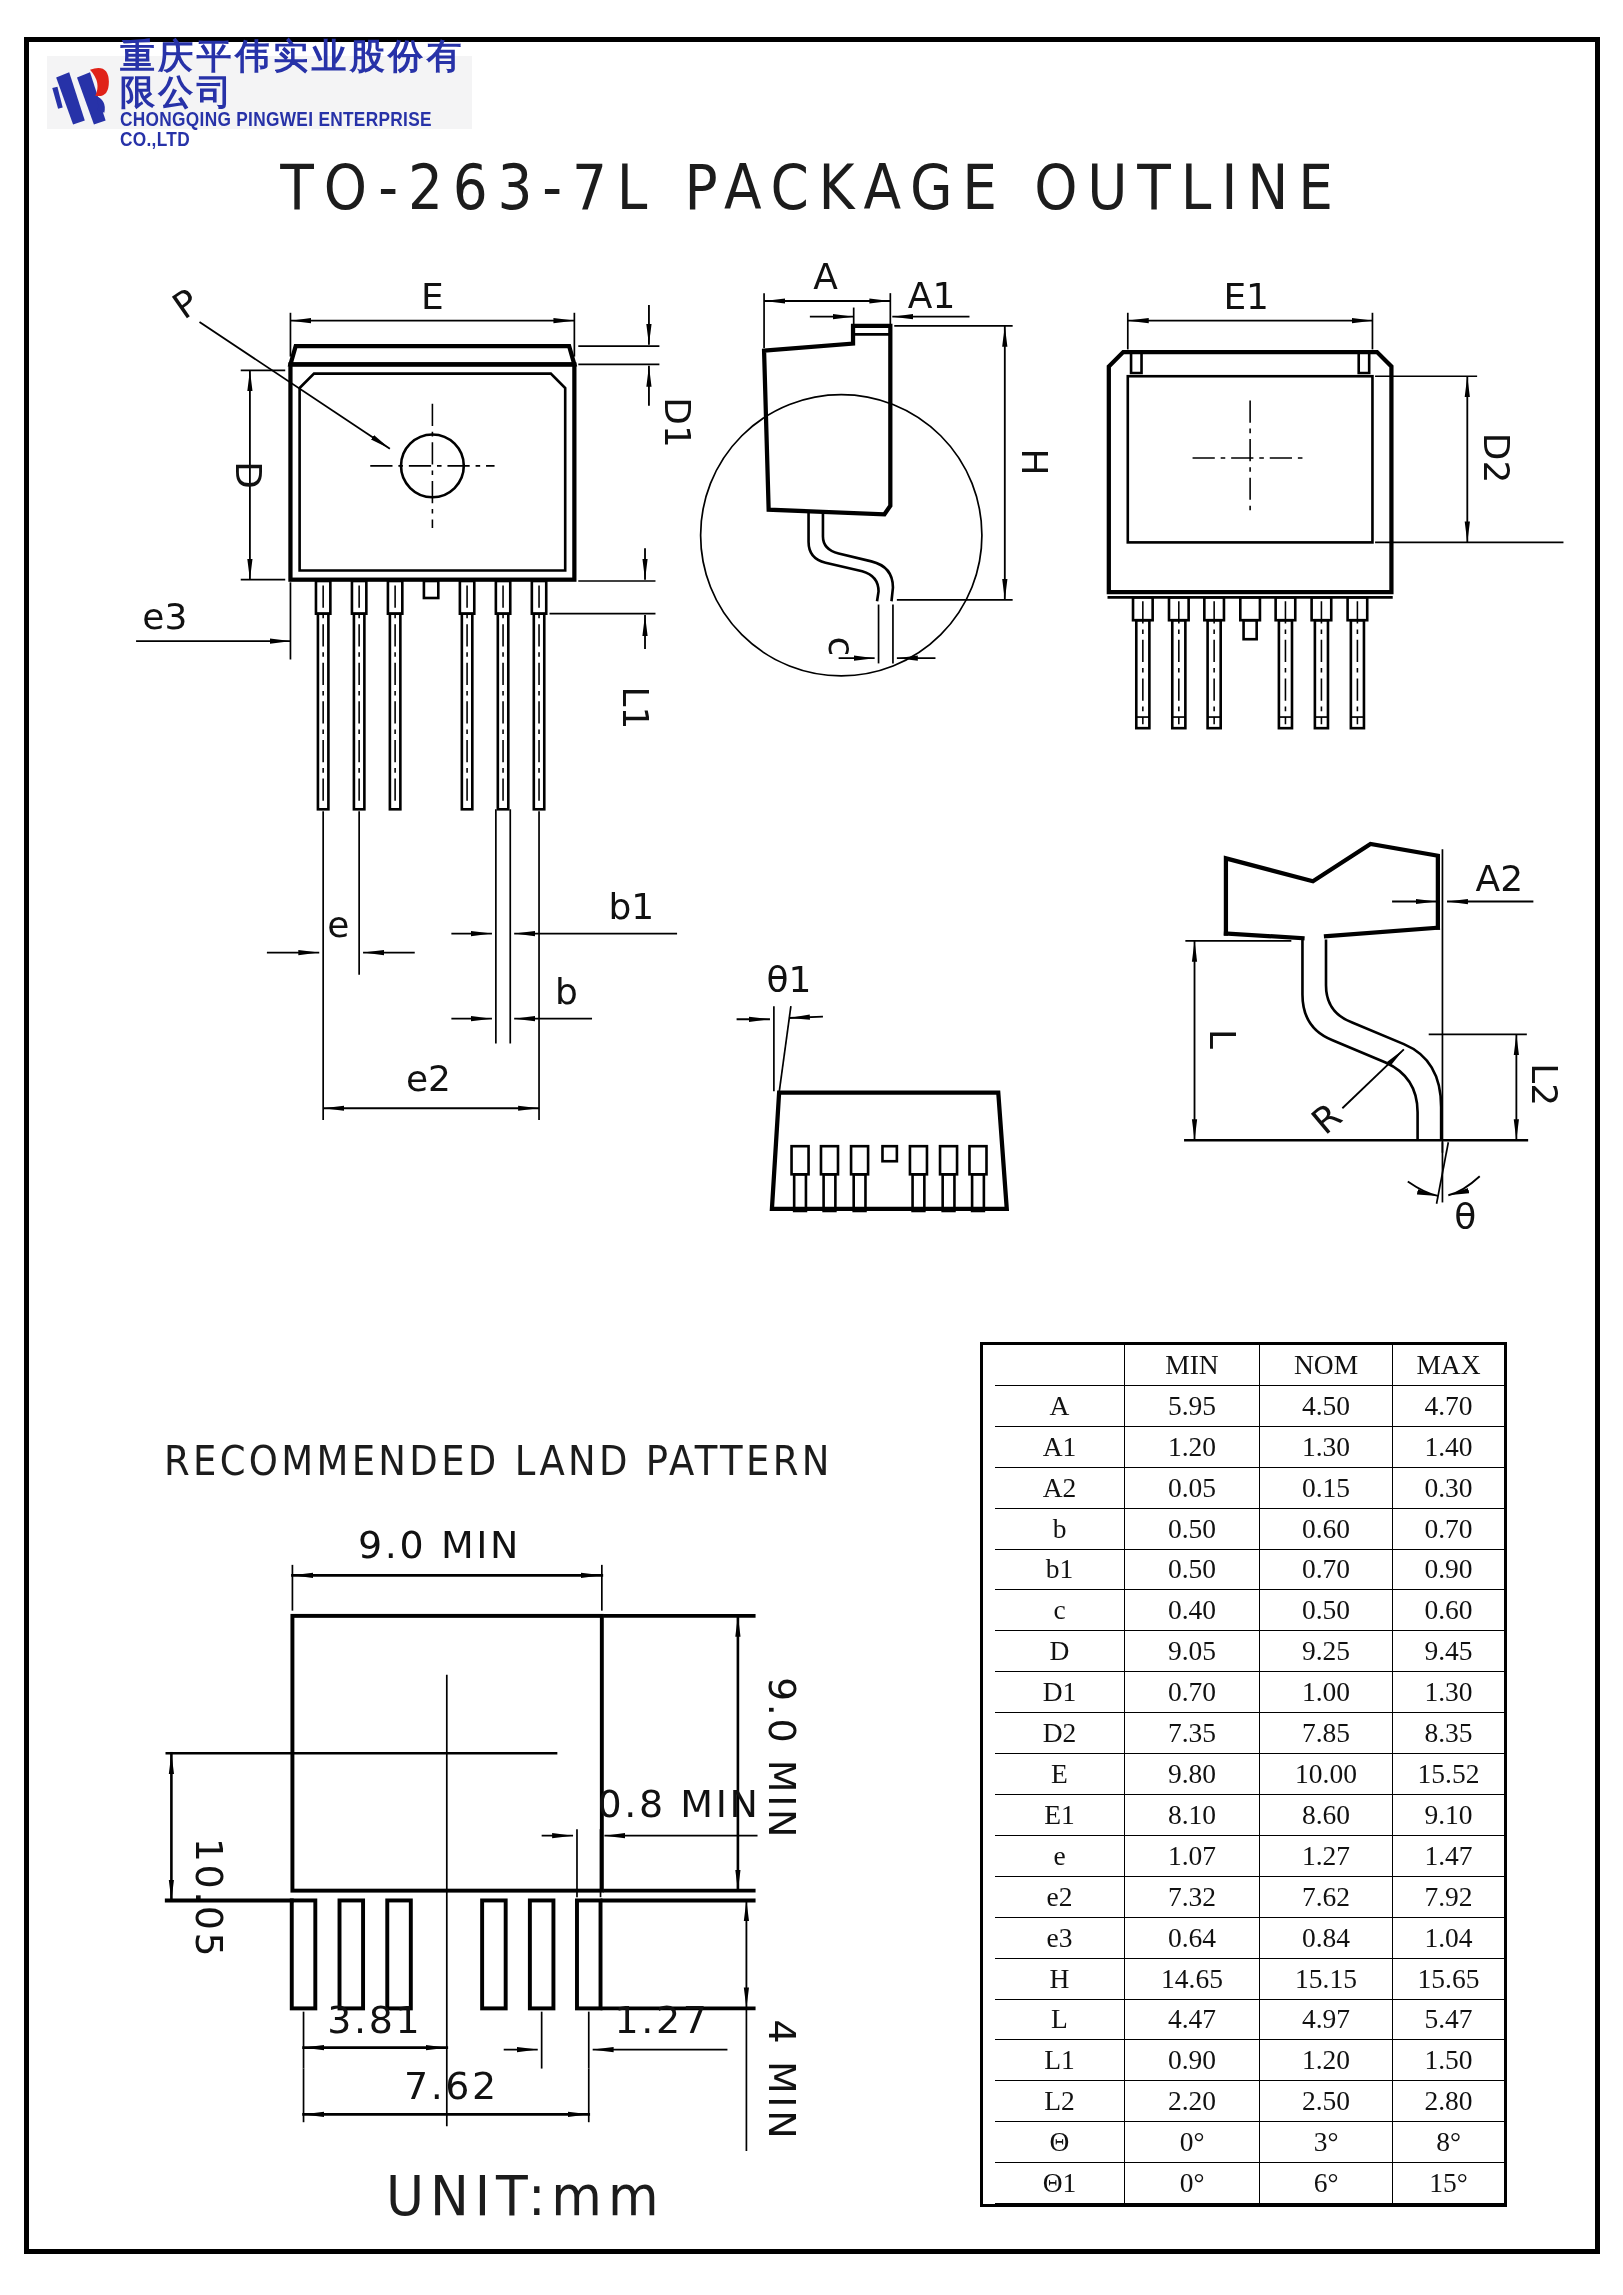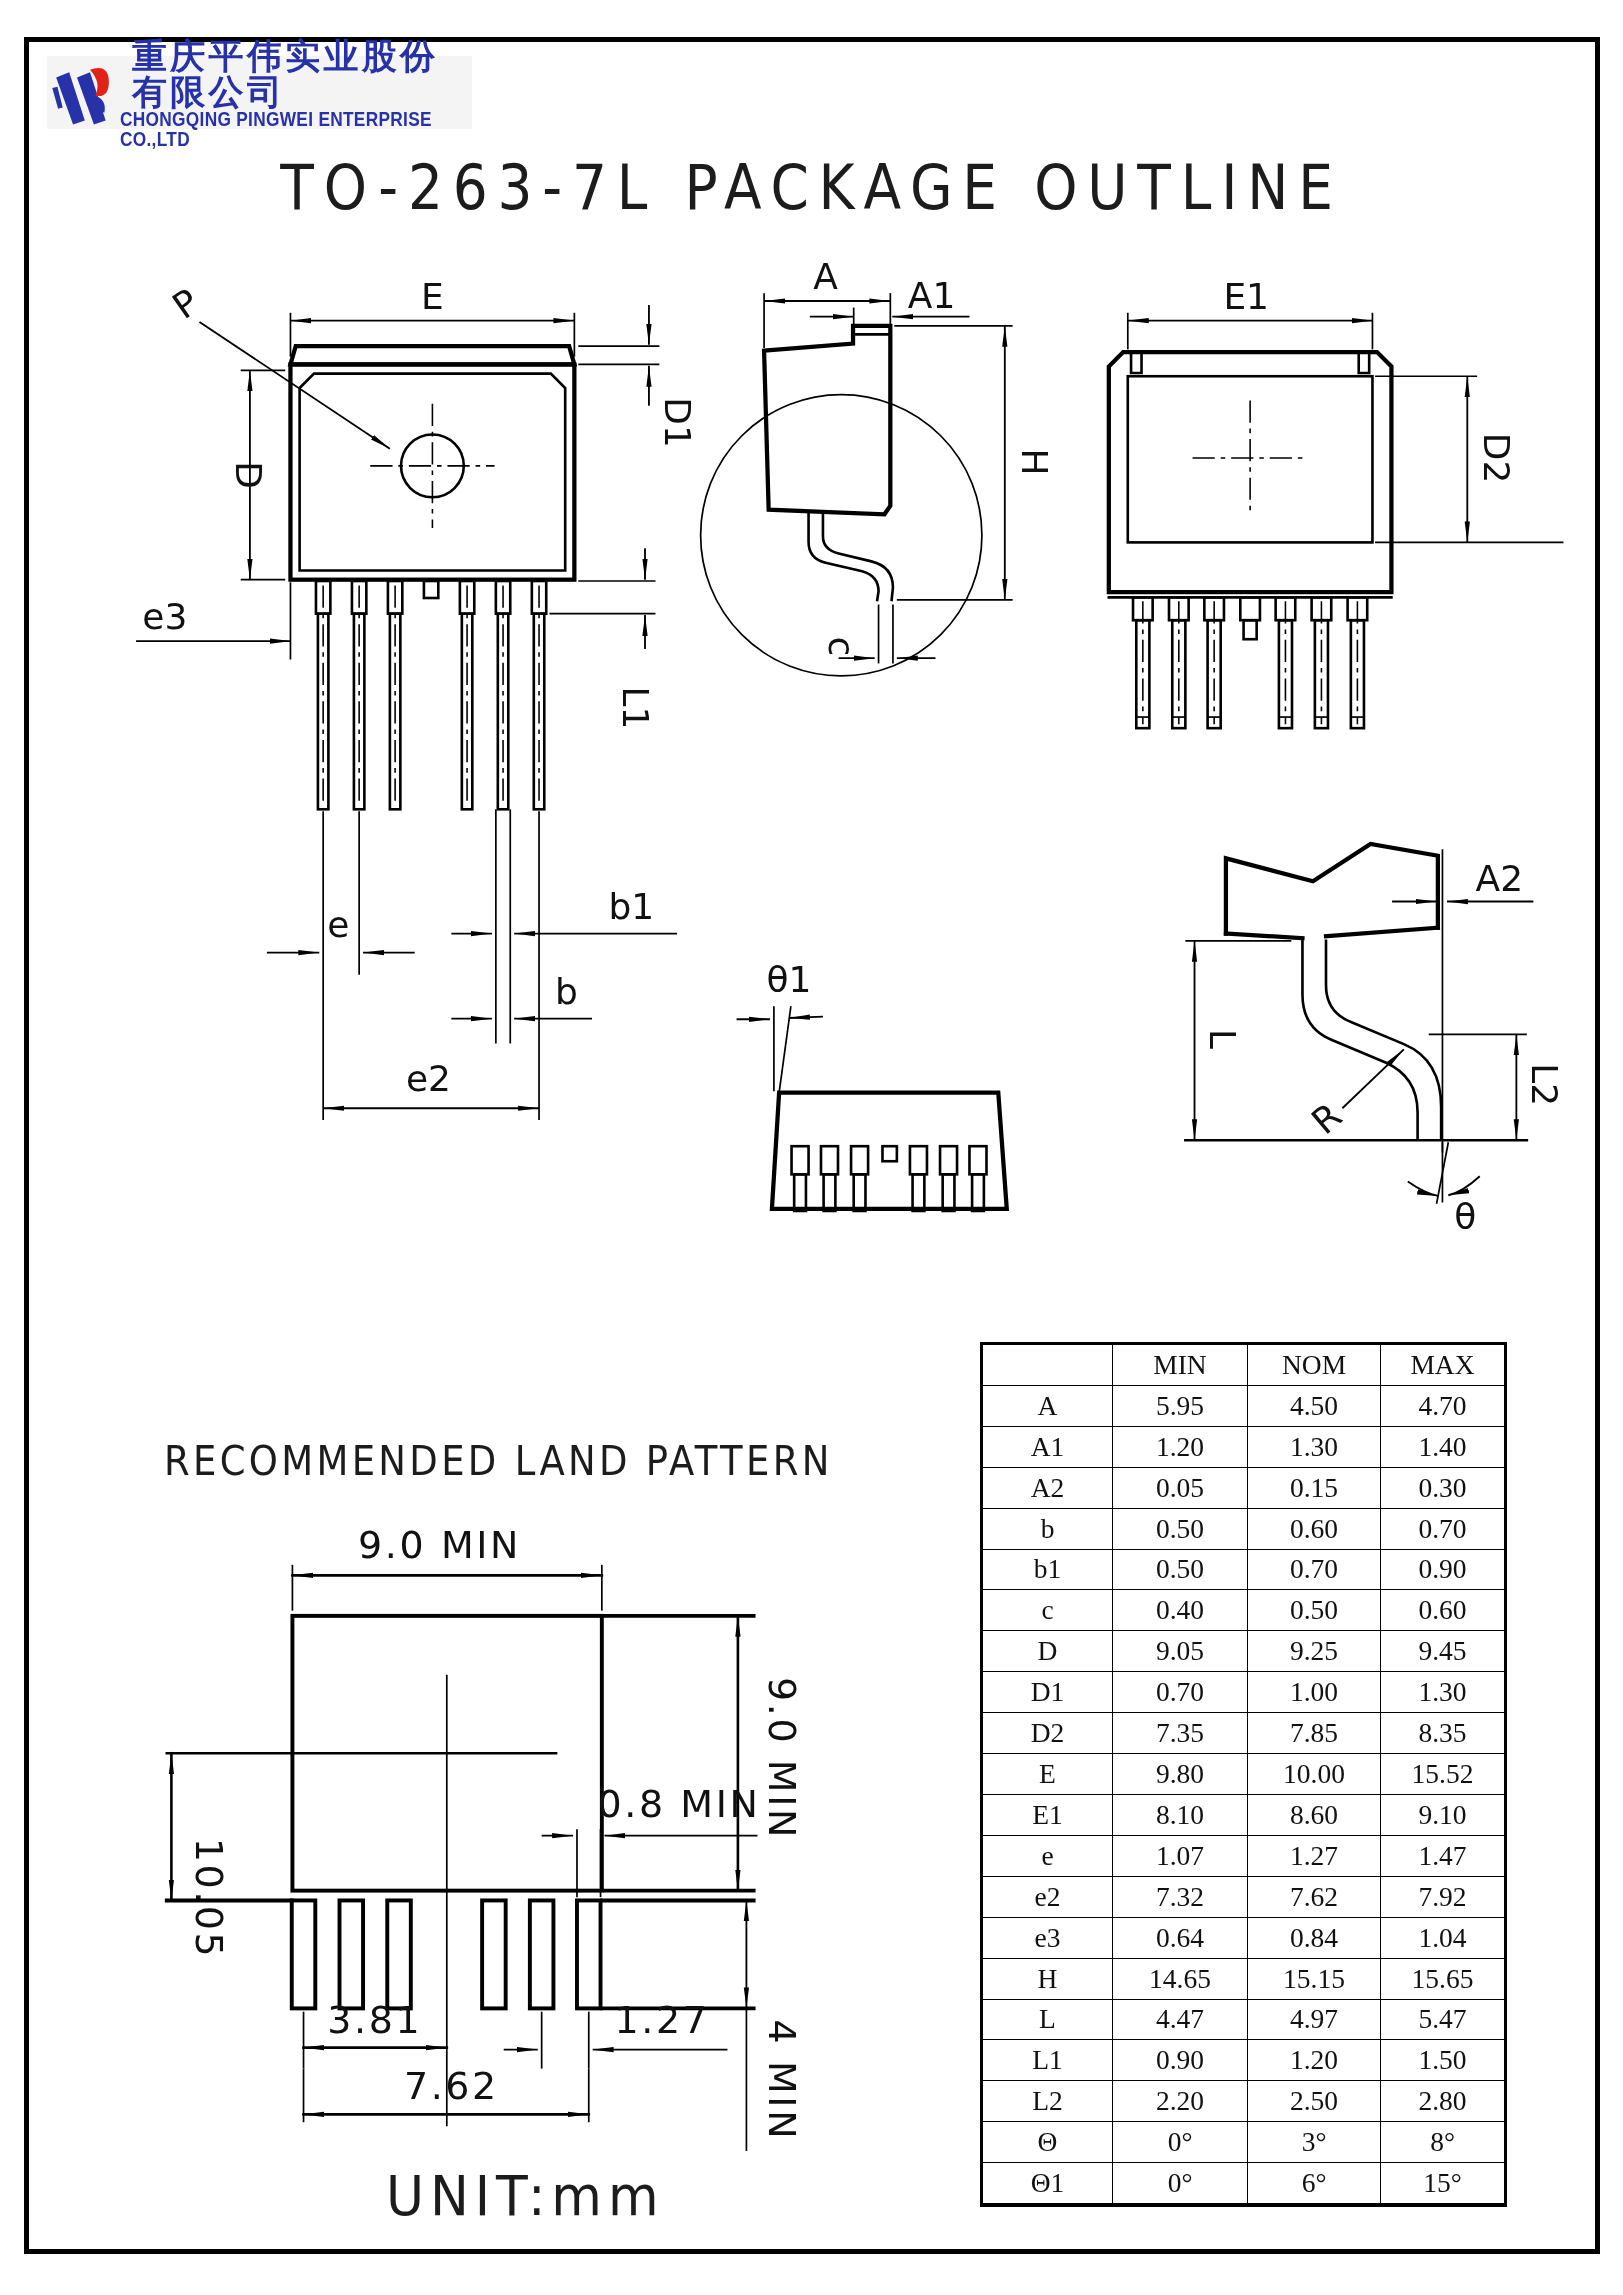--- a/index.html
+++ b/index.html
@@ -6,21 +6,21 @@
   #page{position:relative;width:1623px;height:2295px;background:#ffffff;overflow:hidden;
         font-family:"Liberation Sans",sans-serif;color:#111;}
   #frame{position:absolute;left:24px;top:37px;width:1576px;height:2217px;
          border:5.9px solid #000;box-sizing:border-box;}
   
   #logo-block{position:absolute;left:47px;top:56px;width:425px;height:73px;
               background:#f4f4f5;display:flex;align-items:center;}
   #logo-mark{width:73px;height:69px;flex:0 0 auto;}
   #logo-text{display:flex;flex-direction:column;justify-content:center;line-height:1.05;}
   #company-cn{font-family:"DejaVu Sans",sans-serif;font-size:35px;letter-spacing:3.3px;
-              color:#2732a8;font-weight:bold;margin-left:12px;}
+              color:#2732a8;font-weight:bold;}
   #company-en{font-family:"Liberation Sans",sans-serif;font-size:17.3px;letter-spacing:0.3px;
               color:#2732a8;font-weight:bold;transform:scaleY(1.15);transform-origin:left center;}
   
   .cad-text{font-family:"DejaVu Sans",sans-serif;color:#1c1c1c;white-space:nowrap;}
   #doc-title{position:absolute;left:50%;top:156px;transform:translateX(-50%) scaleY(1.12);
              font-size:55px;letter-spacing:9.8px;font-weight:400;}
   #land-title{position:absolute;left:164px;top:1438px;font-size:37px;letter-spacing:3.3px;
               transform:scaleY(1.1);transform-origin:left top;}
   #unit-label{position:absolute;left:386px;top:2165px;font-size:52px;letter-spacing:5.9px;
               transform:scaleY(1.05);transform-origin:left top;}
@@ -31,21 +31,21 @@
   .land{stroke:#000;stroke-width:6;fill:none;stroke-linecap:square;}
   .thin{stroke:#000;stroke-width:2.6;fill:none;}
   .dim{stroke:#000;stroke-width:2.8;fill:none;}
   .cl{stroke:#000;stroke-width:2.4;fill:none;stroke-dasharray:34 9 7 9;}
   text.lbl{font-family:"DejaVu Sans",sans-serif;font-size:55px;fill:#111;}
   text.lbl2{font-family:"DejaVu Sans",sans-serif;font-size:58px;fill:#111;letter-spacing:4px;}
   
   #dim-table{position:absolute;left:980px;top:1342px;width:527px;height:865px;
              border:3.3px solid #000;box-sizing:border-box;display:flex;flex-direction:column;
              font-family:"Liberation Serif",serif;font-size:27.5px;}
-  .t-row{flex:1 1 0;display:grid;grid-template-columns:130px 135px 133px 1fr;}
+  .t-row{flex:1 1 0;display:grid;grid-template-columns:130px 135px 133px 1fr;padding-left:12px;}
   .t-row>div{border-right:1.7px solid #000;border-bottom:1.7px solid #000;
              display:flex;align-items:center;justify-content:center;}
   .t-row>div:last-child{border-right:none;}
 </style>
 </head>
 <body>
 
 <div id="page">
 
   <div id="frame"></div>

